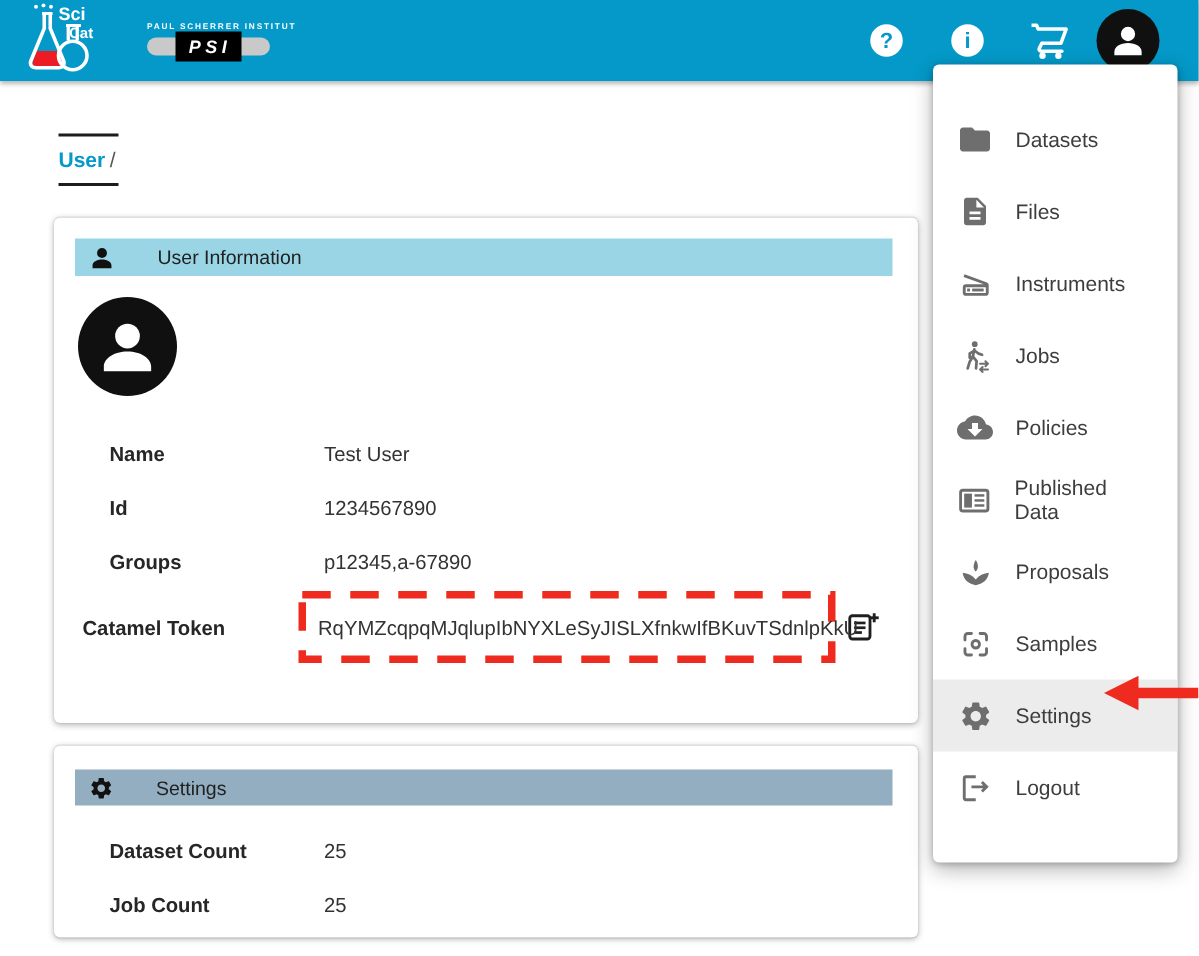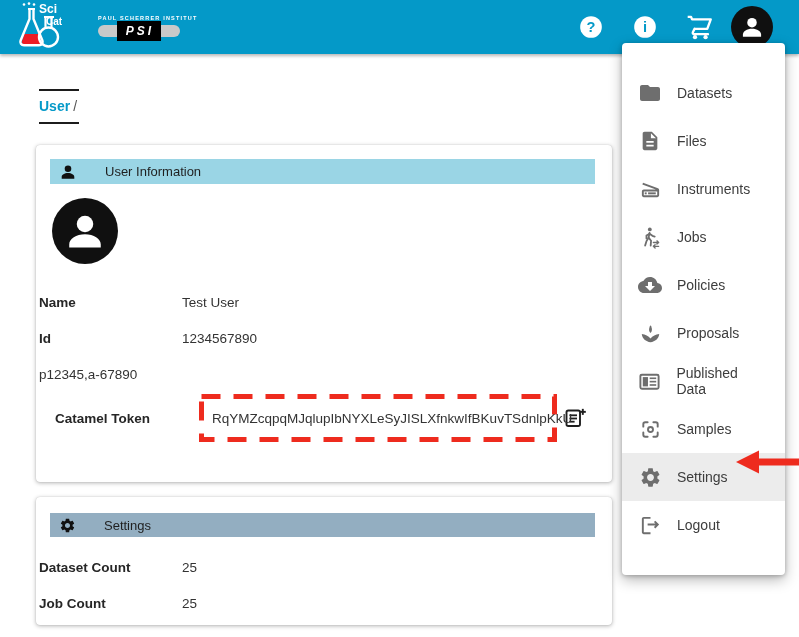--- a/index.html
+++ b/index.html
@@ -46,21 +46,21 @@
   .card-user{top:145px;height:337px;}
   .card-settings{top:497px;height:128px;}
   .strip{height:25px;margin:14px 17px 12px 14px;display:flex;align-items:center;padding-left:9px;}
   .strip-blue{background:var(--strip-blue);}
   .strip-gray{background:var(--strip-gray);margin-top:16px;height:24px;}
   .strip-title{font-size:13px;color:#1f1f1f;margin-left:28px;}
   .big-avatar{width:66px;height:66px;border-radius:50%;background:#101010;
     margin:14px 0 0 16px;display:flex;align-items:center;justify-content:center;}
   .rows{margin-top:20px;}
   .rows2{margin-top:4px;}
-  .frow{display:flex;align-items:center;height:36px;padding-left:3px;font-size:13.5px;}
+  .frow{display:flex;align-items:center;height:36px;padding-left:37px;font-size:13.5px;}
   .flabel{width:143px;font-weight:bold;color:#262626;}
   .fvalue{color:#333;}
   .token-row{height:52px;padding-left:19px;display:flex;align-items:center;font-size:13.5px;}
   .token-box{position:relative;width:360px;height:50px;display:flex;align-items:center;
     padding-left:14px;white-space:nowrap;}
   .token-box svg.dash{position:absolute;inset:0;pointer-events:none;}
   .token-value{font-size:13.5px;color:#333;position:relative;}
   .copy-btn{border:none;background:transparent;cursor:pointer;margin-left:5px;padding:0;
     display:flex;align-items:center;}
   
@@ -150,20 +150,21 @@
   <div class="rows">
     <div class="frow">
       <span class="flabel">Name</span>
       <span class="fvalue">Test User</span>
     </div>
     <div class="frow">
       <span class="flabel">Id</span>
       <span class="fvalue">1234567890</span>
     </div>
     <div class="frow">
+      <span class="flabel">Groups</span>
       <span class="fvalue">p12345,a-67890</span>
     </div>
     <div class="token-row">
       <span class="flabel">Catamel Token</span>
       <span class="token-box">
         <svg class="dash" width="360" height="50">
           <rect x="3.5" y="3.5" width="353" height="43" fill="none" stroke="#EE2B1E" stroke-width="5" stroke-dasharray="19 13"></rect>
         </svg>
         <span class="token-value">RqYMZcqpqMJqlupIbNYXLeSyJISLXfnkwIfBKuvTSdnlpKkU</span>
       </span>
@@ -250,37 +251,37 @@
       <svg width="24" height="24" viewBox="0 0 24 24">
         <path fill="#6E6E6E" d="M19.35 10.04C18.67 6.59 15.64 4 12 4 9.11 4 6.6 5.64 5.35 8.04 2.34 8.36 0 10.91 0 14c0 3.31 2.69 6 6 6h13c2.76 0 5-2.24 5-5 0-2.64-2.05-4.78-4.65-4.96z"></path>
         <path fill="#fff" d="M17 13l-5 5-5-5h3V9h4v4h3z"></path>
       </svg>
     </span>
     <span class="ml">Policies</span>
   </div>
   <div class="menu-item">
     <span class="mi">
       <svg width="23" height="23" viewBox="0 0 24 24">
-        <path fill="#6E6E6E" d="M12 21c-4.8-.7-8.6-3.7-9.1-8.6 3.7.3 6.9 2 9.1 4.7 2.2-2.7 5.4-4.4 9.1-4.7-.5 4.9-4.3 7.9-9.1 8.6z"></path>
-        <path fill="#6E6E6E" d="M12 11.4c-1-.9-1.5-2.1-1.5-3.3 0-1.5.6-3.2 1.5-4.6 1 1.4 1.5 3.1 1.5 4.6 0 1.2-.6 2.4-1.5 3.3z"></path>
-      </svg>
-    </span>
-    <span class="ml">Proposals</span>
-  </div>
-  <div class="menu-item">
-    <span class="mi">
-      <svg width="23" height="23" viewBox="0 0 24 24">
         <rect x="2.5" y="5" width="19" height="14.5" rx="1.6" fill="none" stroke="#6E6E6E" stroke-width="2"></rect>
         <rect x="5" y="7.4" width="5.4" height="9.7" fill="#6E6E6E"></rect>
         <rect x="12.2" y="7.8" width="6.8" height="1.7" fill="#6E6E6E"></rect>
         <rect x="12.2" y="11.3" width="6.8" height="1.7" fill="#6E6E6E"></rect>
         <rect x="12.2" y="14.8" width="6.8" height="1.7" fill="#6E6E6E"></rect>
       </svg>
     </span>
     <span class="ml">Published Data</span>
+  </div>
+  <div class="menu-item">
+    <span class="mi">
+      <svg width="23" height="23" viewBox="0 0 24 24">
+        <path fill="#6E6E6E" d="M12 21c-4.8-.7-8.6-3.7-9.1-8.6 3.7.3 6.9 2 9.1 4.7 2.2-2.7 5.4-4.4 9.1-4.7-.5 4.9-4.3 7.9-9.1 8.6z"></path>
+        <path fill="#6E6E6E" d="M12 11.4c-1-.9-1.5-2.1-1.5-3.3 0-1.5.6-3.2 1.5-4.6 1 1.4 1.5 3.1 1.5 4.6 0 1.2-.6 2.4-1.5 3.3z"></path>
+      </svg>
+    </span>
+    <span class="ml">Proposals</span>
   </div>
   <div class="menu-item">
     <span class="mi">
       <svg width="23" height="23" viewBox="0 0 24 24">
         <g fill="none" stroke="#6E6E6E" stroke-width="2" stroke-linecap="round">
           <path d="M4.5 9V6.5c0-1.1.9-2 2-2H9"></path>
           <path d="M15 4.5h2.5c1.1 0 2 .9 2 2V9"></path>
           <path d="M19.5 15v2.5c0 1.1-.9 2-2 2H15"></path>
           <path d="M9 19.5H6.5c-1.1 0-2-.9-2-2V15"></path>
         </g>

